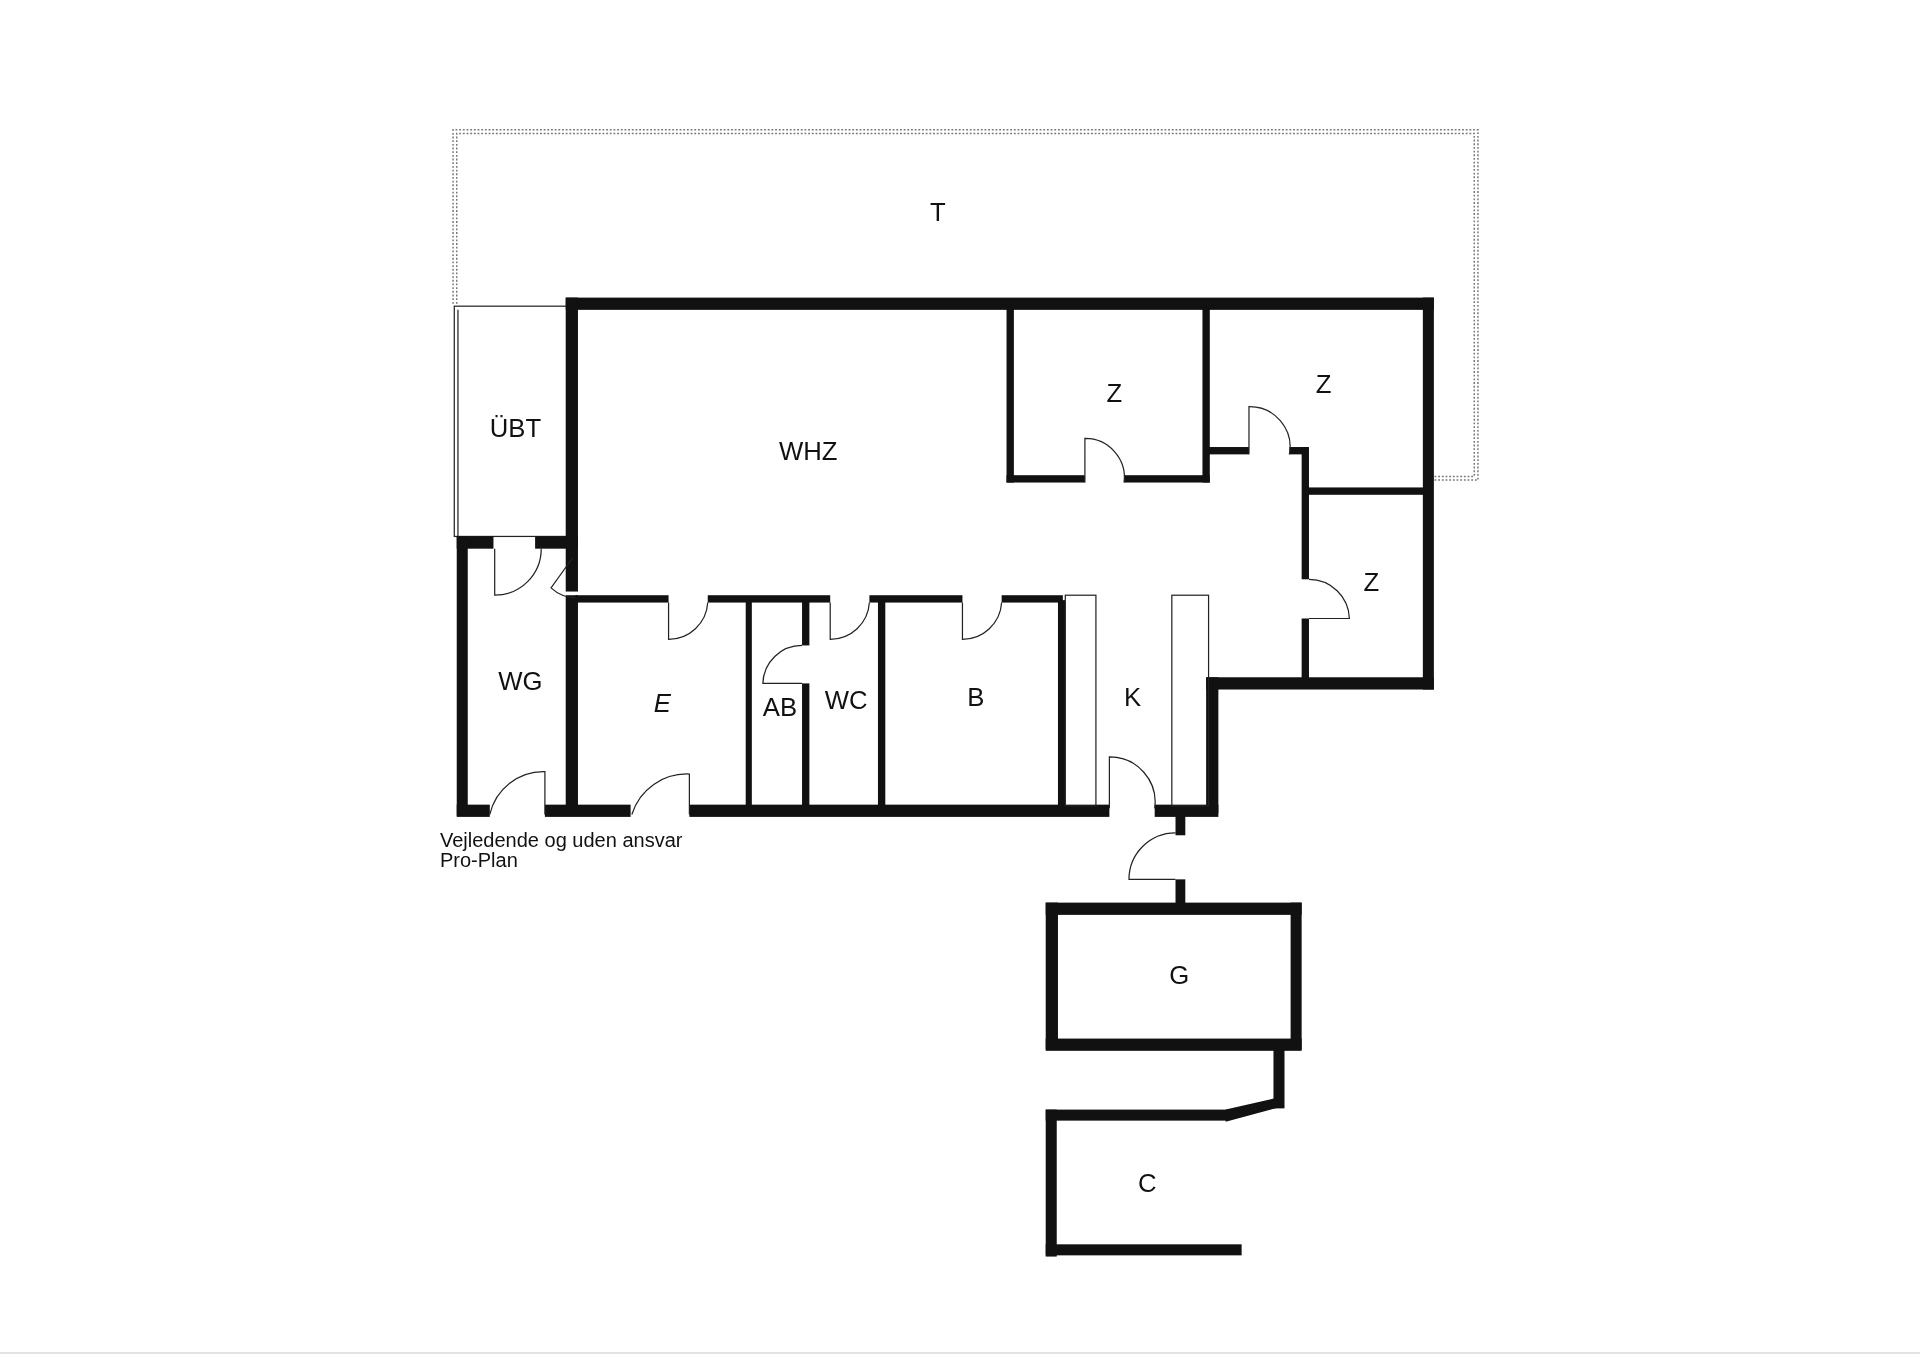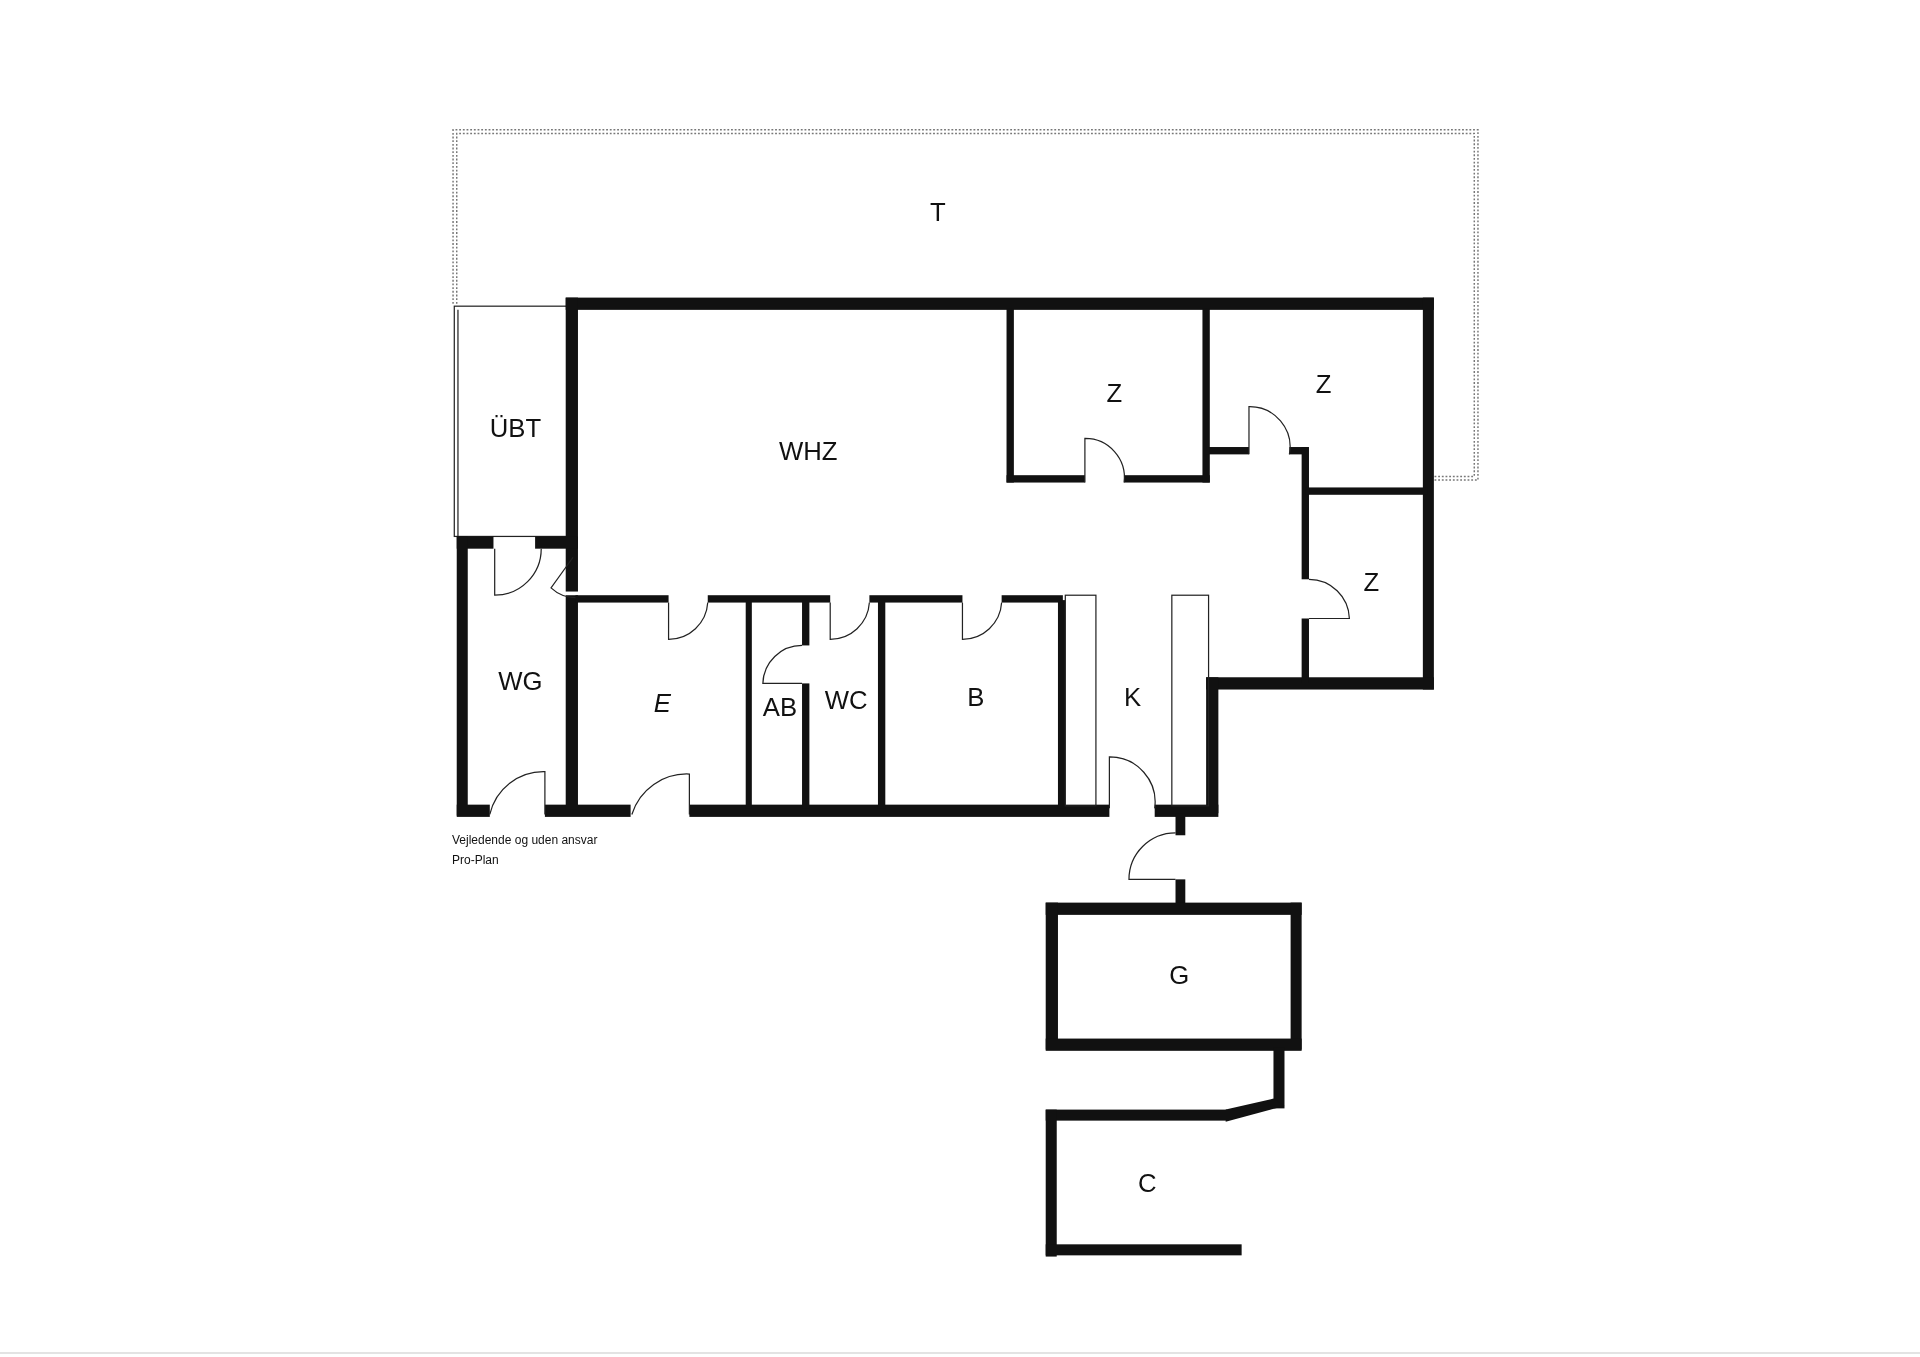--- a/index.html
+++ b/index.html
@@ -3,21 +3,21 @@
 <meta charset="utf-8">
 <style>
   html, body { margin: 0; padding: 0; background: #ffffff; }
   body { width: 1920px; height: 1357px; position: relative; overflow: hidden; font-family: "Liberation Sans", sans-serif; }
   svg#plan { position: absolute; left: 0; top: 0; width: 1920px; height: 1357px; }
   .wall { fill: #111111; }
   .thin { fill: none; stroke: #222222; stroke-width: 1; }
   .dotted { fill: none; stroke: #777777; stroke-width: 1.2; stroke-dasharray: 1.5 1.5; }
   .arc { fill: none; stroke: #222222; stroke-width: 1; }
   .lbl { font-family: "Liberation Sans", sans-serif; font-size: 21px; fill: #111111; text-anchor: middle; dominant-baseline: middle; }
-  .legend { position: absolute; left: 452px; top: 830px; font-size: 12px; line-height: 20px; color: #111; font-family: "Liberation Sans", sans-serif; }
+  .legend { position: absolute; left: 440px; top: 830px; font-size: 20px; line-height: 20px; color: #111; font-family: "Liberation Sans", sans-serif; }
   .baseline { position: absolute; left: 0; top: 1352px; width: 1920px; height: 2px; background: #e3e3e3; }
 </style>
 </head>
 <body>
 
 <svg id="plan" viewBox="0 0 1568 1108" preserveAspectRatio="none" xmlns="http://www.w3.org/2000/svg">
 
   <g>
     <path class="dotted" d="M370 248 L370 106 L1207 106 L1207 392 L1170 392"></path>
     <path class="dotted" d="M373 248 L373 109 L1204 109 L1204 389 L1170 389"></path>

